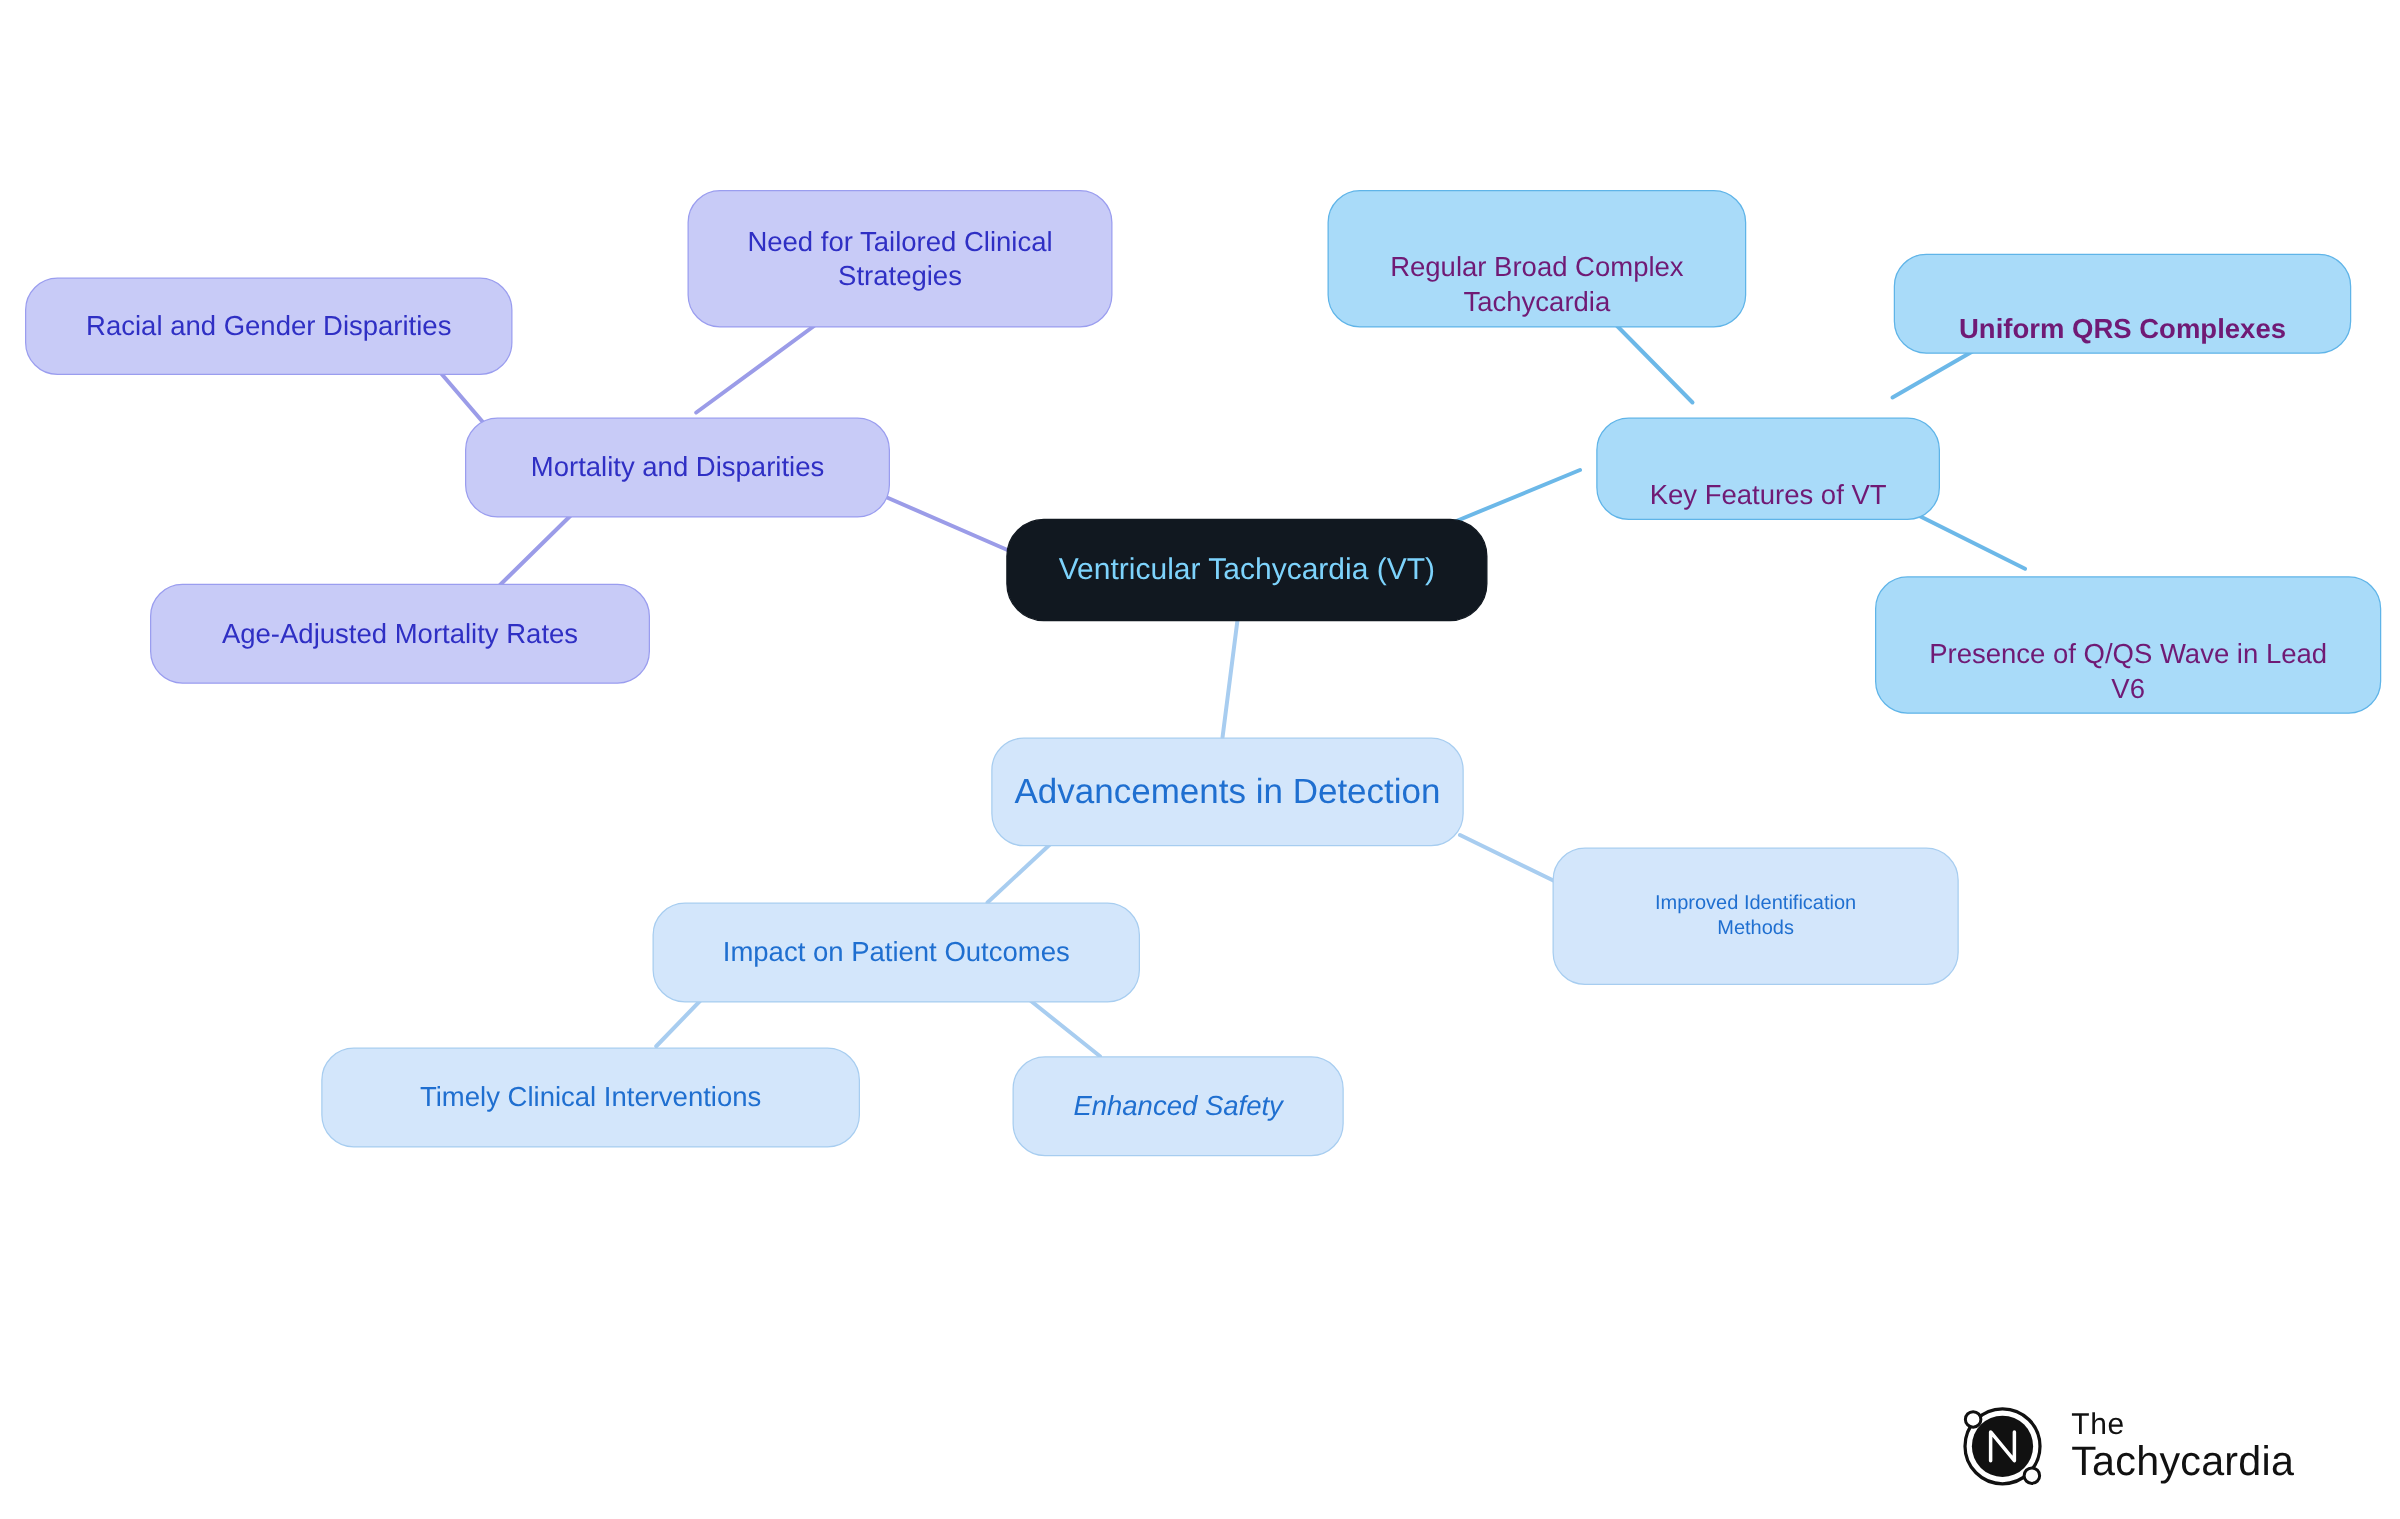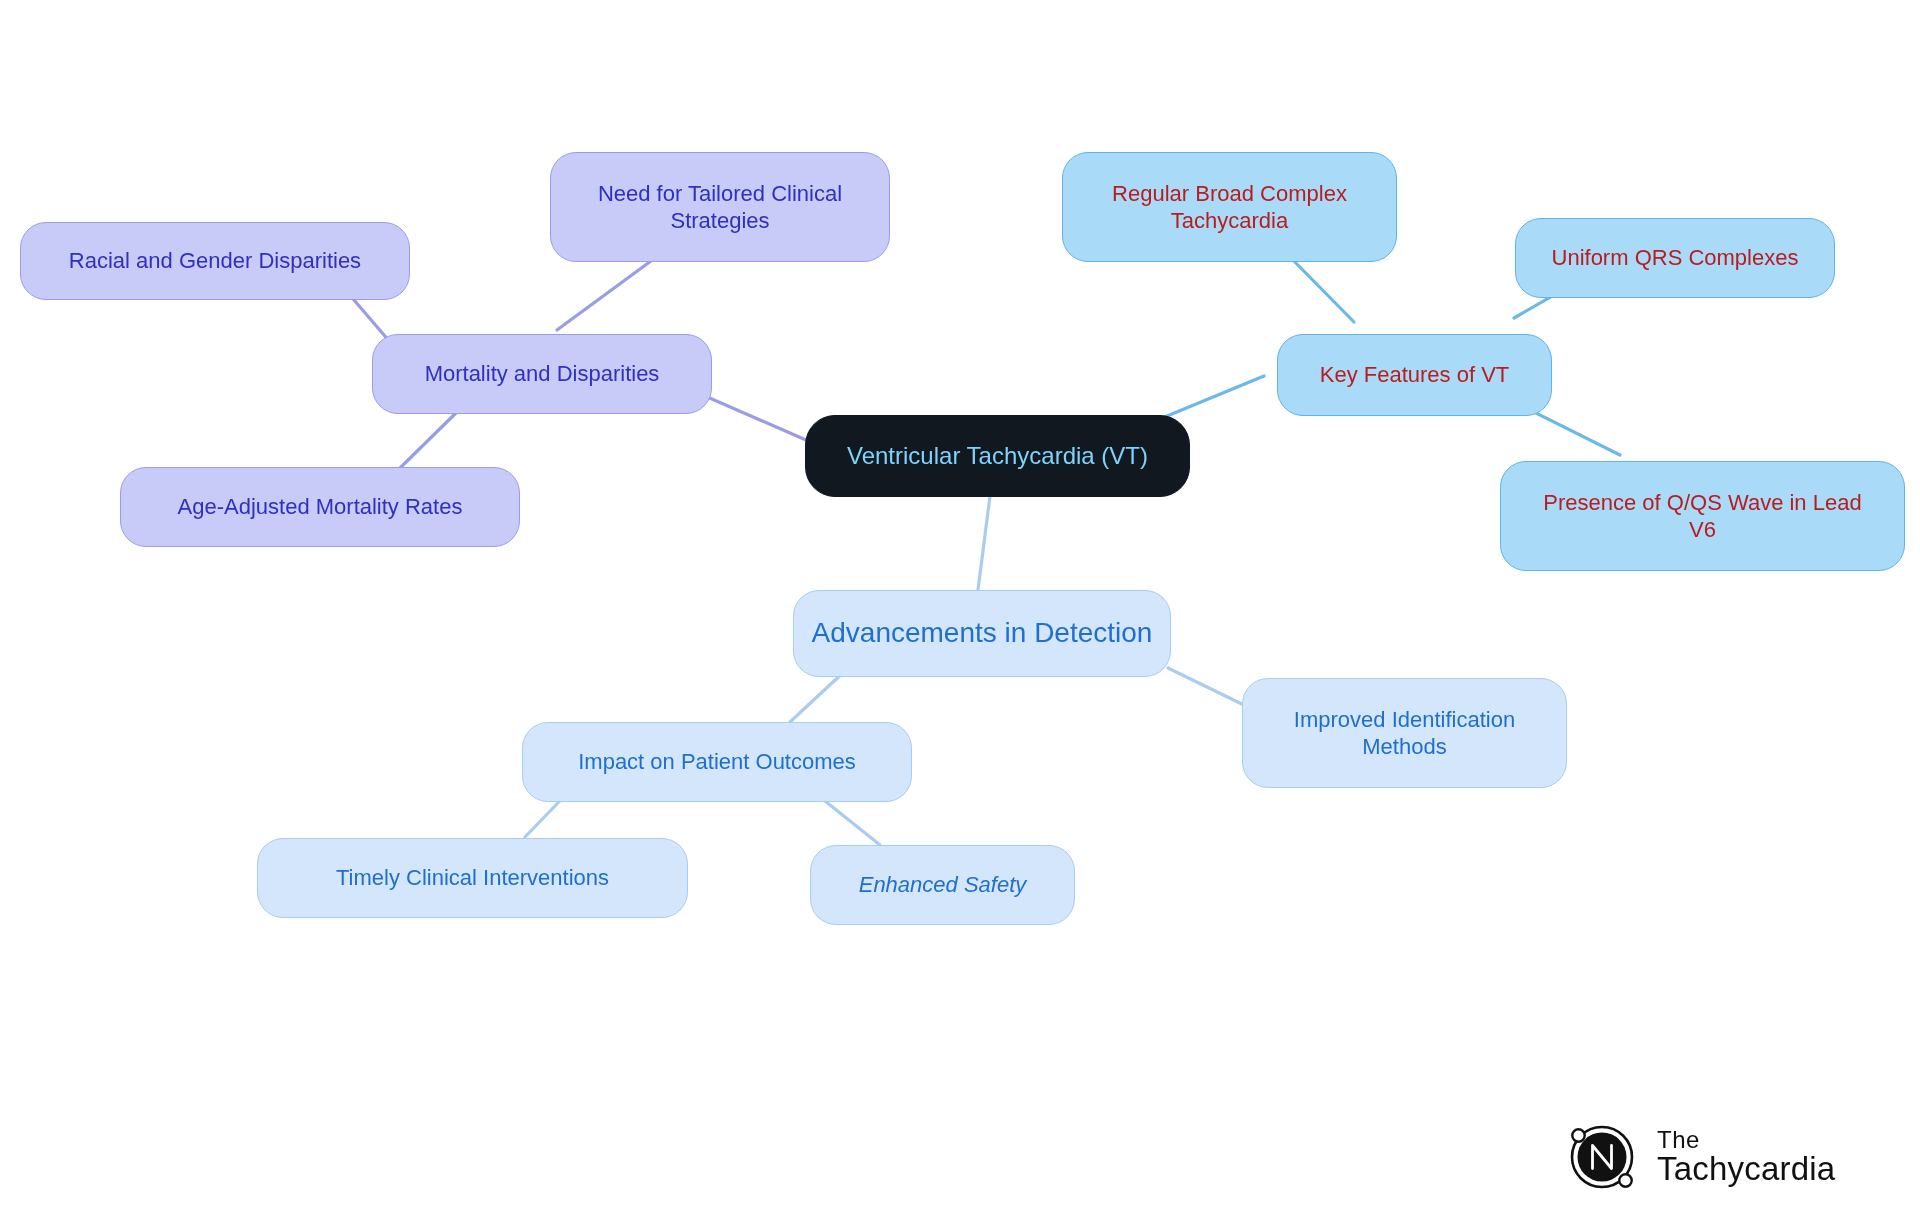--- a/index.html
+++ b/index.html
@@ -54,21 +54,22 @@
   .node.purple-leaf {
     background: #c8cbf7;
     border-color: #9a9def;
     color: #2f2fc4;
   }
 
   .node.blue-branch,
   .node.blue-leaf {
     background: #a9dbf9;
     border-color: #5fb4e8;
-    color: #b91c1c;
+    color: #701a75;
+    align-items: flex-end;
   }
 
   .node.pale-branch,
   .node.pale-leaf {
     background: #d3e6fb;
     border-color: #a7cdf0;
     color: #1f6fd0;
   }
 
   .node .label {
@@ -162,38 +163,38 @@
 
   <div class="node root" style="left:805px; top:415px; width:385px; height:82px;">
     <span class="label">Ventricular Tachycardia (VT)</span>
   </div>
 
   <div class="node blue-leaf" style="left:1062px; top:152px; width:335px; height:110px; font-size:22px;">
     <span class="label">Regular Broad Complex
 Tachycardia</span>
   </div>
 
-  <div class="node blue-leaf" style="left:1515px; top:218px; width:320px; height:80px; font-size:22px;">
+  <div class="node blue-leaf" style="left:1515px; top:203px; width:366px; height:80px; font-size:22px;font-weight:bold;">
     <span class="label">Uniform QRS Complexes</span>
   </div>
 
   <div class="node blue-branch" style="left:1277px; top:334px; width:275px; height:82px; font-size:22px;">
     <span class="label">Key Features of VT</span>
   </div>
 
   <div class="node blue-leaf" style="left:1500px; top:461px; width:405px; height:110px; font-size:22px;">
     <span class="label">Presence of Q/QS Wave in Lead
 V6</span>
   </div>
 
   <div class="node pale-branch" style="left:793px; top:590px; width:378px; height:87px; font-size:28px;">
     <span class="label">Advancements in Detection</span>
   </div>
 
-  <div class="node pale-leaf" style="left:1242px; top:678px; width:325px; height:110px; font-size:22px;">
+  <div class="node pale-leaf" style="left:1242px; top:678px; width:325px; height:110px; font-size:16px;">
     <span class="label">Improved Identification
 Methods</span>
   </div>
 
   <div class="node pale-branch" style="left:522px; top:722px; width:390px; height:80px; font-size:22px;">
     <span class="label">Impact on Patient Outcomes</span>
   </div>
 
   <div class="node pale-leaf" style="left:257px; top:838px; width:431px; height:80px; font-size:22px;">
     <span class="label">Timely Clinical Interventions</span>

